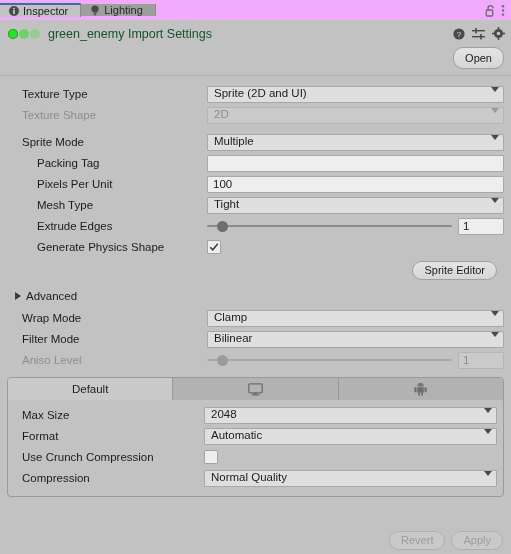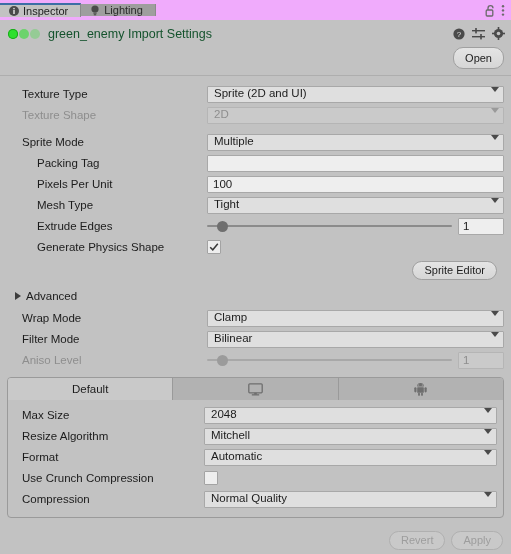--- a/index.html
+++ b/index.html
@@ -432,29 +432,20 @@
     <div class="row">
       <div class="lbl">Max Size</div>
       <div class="field">
         <div class="dropdown">
           <span>2048</span>
           <span class="caret"></span>
         </div>
       </div>
     </div>
 
-    <div class="row">
-      <div class="lbl">Resize Algorithm</div>
-      <div class="field">
-        <div class="dropdown">
-          <span>Mitchell</span>
-          <span class="caret"></span>
-        </div>
-      </div>
-    </div>
 
     <div class="row">
       <div class="lbl">Format</div>
       <div class="field">
         <div class="dropdown">
           <span>Automatic</span>
           <span class="caret"></span>
         </div>
       </div>
     </div>

